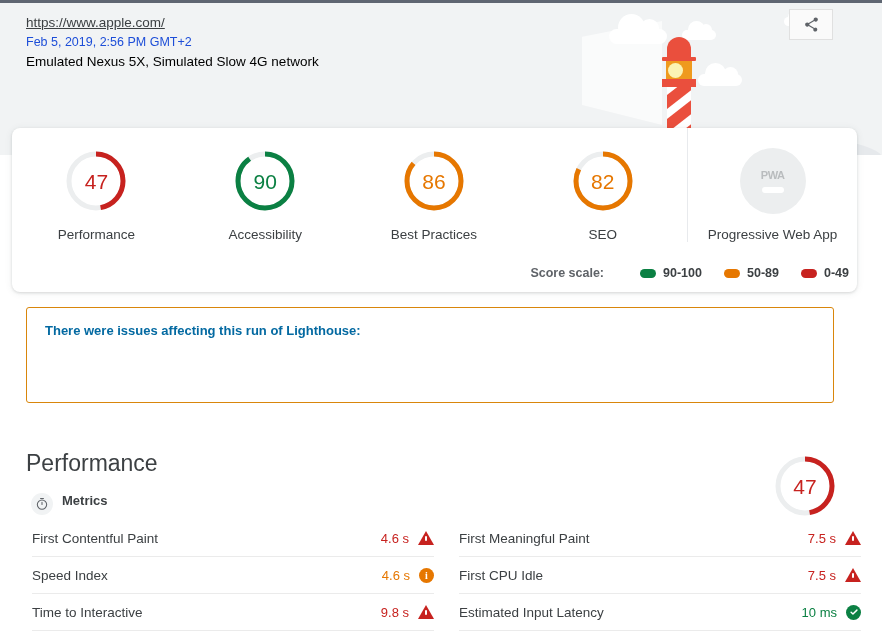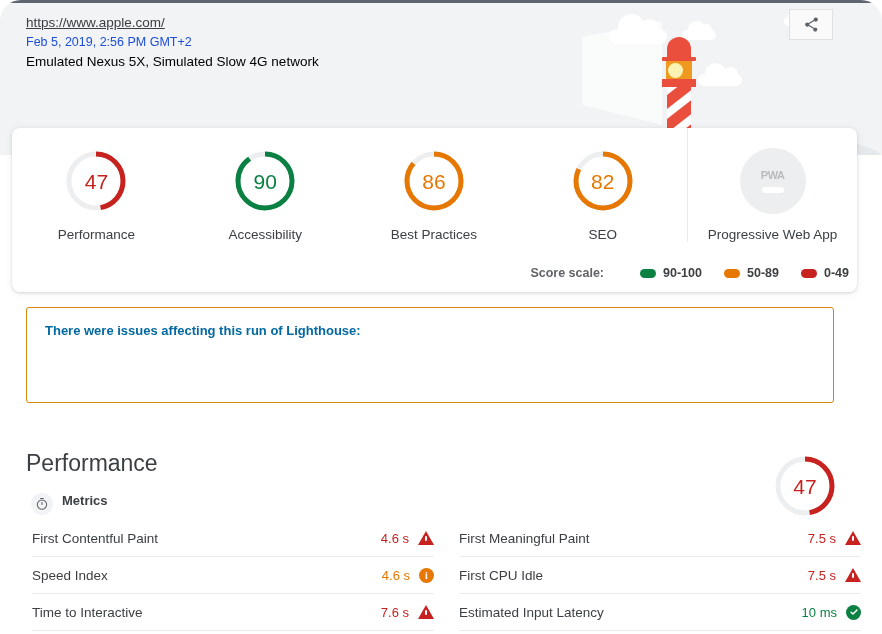--- a/index.html
+++ b/index.html
@@ -16,21 +16,20 @@
     color: #3c4043;
     -webkit-font-smoothing: antialiased;
   }
 
   #app {
     position: relative;
     width: 882px;
     height: 634px;
     overflow: hidden;
     background: #ffffff;
-    border-radius: 21px;
   }
 
   
   .topbar {
     position: absolute;
     top: 0; left: 0;
     width: 882px;
     height: 3px;
     background: #5f6672;
   }
@@ -567,21 +566,21 @@
         <div class="metric-row">
           <span class="metric-name">Speed Index</span>
           <span class="metric-right">
             <span class="metric-value val-average">4.6 s</span>
             <span class="badge-average">i</span>
           </span>
         </div>
         <div class="metric-row">
           <span class="metric-name">Time to Interactive</span>
           <span class="metric-right">
-            <span class="metric-value val-fail">7.6 s</span>
+            <span class="metric-value val-fail">9.8 s</span>
             <span class="badge-fail"></span>
           </span>
         </div>
       </div>
 
       <div class="metrics-col">
         <div class="metric-row">
           <span class="metric-name">First Meaningful Paint</span>
           <span class="metric-right">
             <span class="metric-value val-fail">7.5 s</span>

